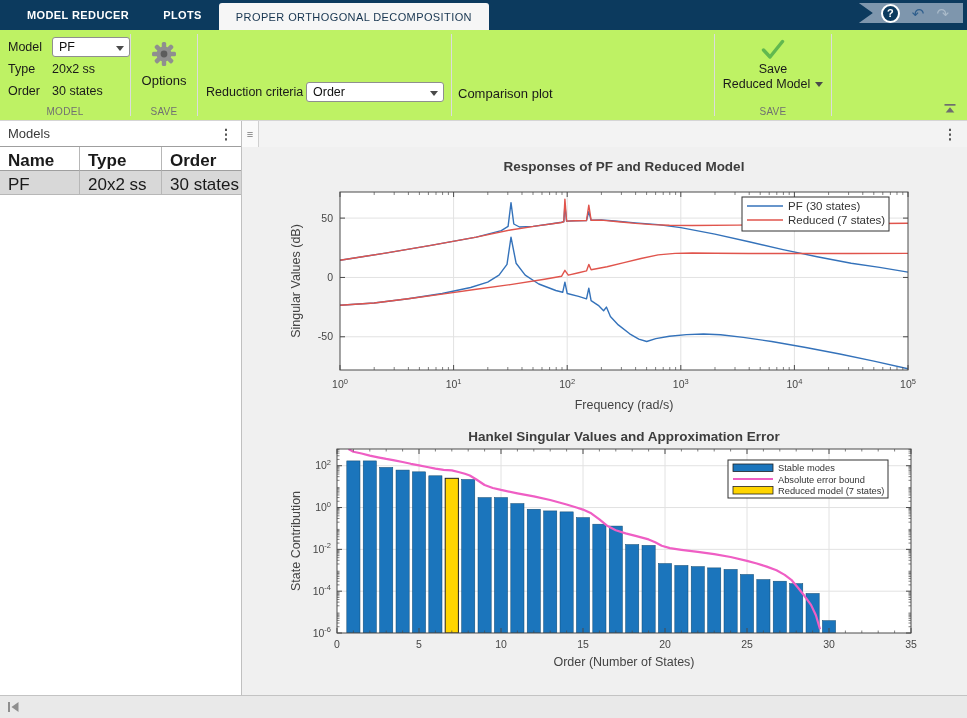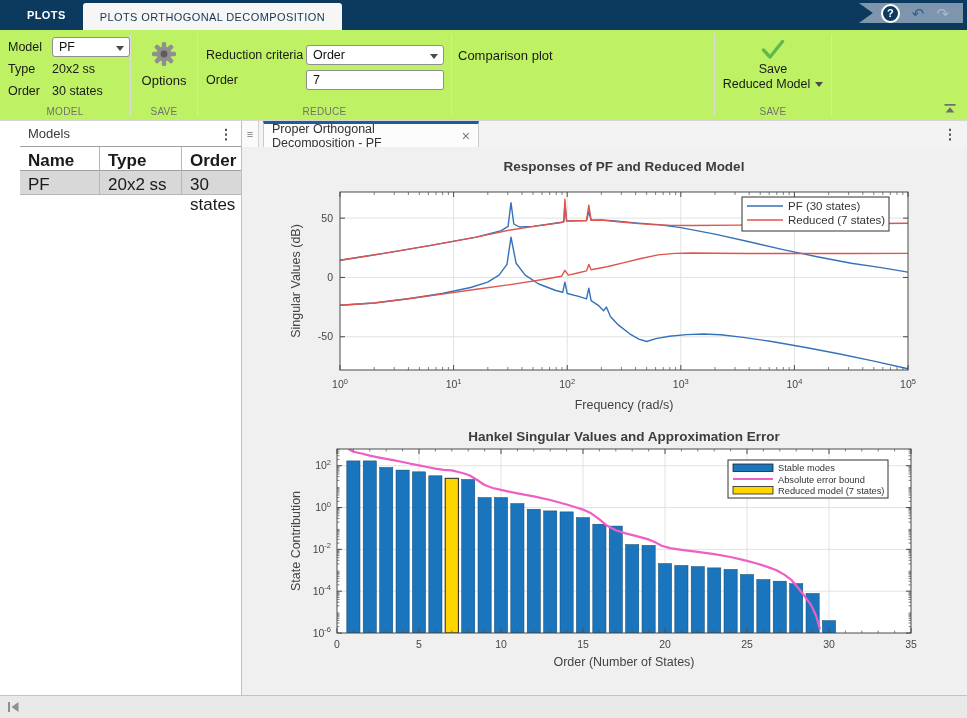--- a/index.html
+++ b/index.html
@@ -27,38 +27,38 @@
   .kvrow{display:flex;align-items:center;height:22px;padding-left:8px;font-size:12.5px;color:#1a1a1a;}
   .kvrow .klabel{width:44px;}
   .dd{height:20px;box-sizing:border-box;background:#fff;border:1px solid #8f8f8f;border-radius:3px;font-size:12.5px;color:#111;
     display:flex;align-items:center;padding:0 20px 0 6px;position:relative;cursor:default;}
   .caret{position:absolute;right:5px;top:8px;width:0;height:0;border-left:4px solid transparent;border-right:4px solid transparent;border-top:5px solid #4a4a4a;}
   .dd-model{width:78px;}
   .sec-setup{width:66px;padding-top:9px;align-items:center;}
   .gear-wrap{height:30px;display:flex;align-items:center;justify-content:center;}
   .options-label{font-size:13px;color:#1a1a1a;margin-top:4px;}
   .sec-reduce{width:253px;padding-top:14px;}
-  .formrow{display:flex;align-items:center;height:22px;margin-bottom:3px;}
+  .formrow{display:flex;align-items:center;height:22px;margin-bottom:3px;margin-top:38px;}
   .formrow .flabel{width:100px;padding-left:8px;font-size:12.5px;color:#1a1a1a;}
   .dd-reduce{width:138px;}
   .order-input{width:138px;height:20px;box-sizing:border-box;border:1px solid #8f8f8f;border-radius:2px;background:#fff;
     font-family:"Liberation Sans",sans-serif;font-size:12.5px;color:#111;padding:0 6px;}
   .sec-visualize{width:262px;padding-top:14px;}
   .formrow .vlabel{width:100px;padding-left:6px;font-size:13px;color:#1a1a1a;}
   .dd-comparison{width:157px;}
   .sec-save{width:116px;padding-top:8px;align-items:center;display:flex;}
   .save-btn{display:flex;flex-direction:column;align-items:center;cursor:default;}
   .save-line{font-size:12.5px;color:#1a1a1a;line-height:15px;text-align:center;}
   .save-line2{display:flex;align-items:center;gap:5px;}
   .caret-inline{width:0;height:0;border-left:4px solid transparent;border-right:4px solid transparent;border-top:5px solid #4a4a4a;display:inline-block;}
   .sec-fill{flex:1;position:relative;}
   .collapse-ribbon{position:absolute;right:10px;bottom:6px;}
   
   .main{position:absolute;top:121px;left:0;right:0;bottom:23px;display:flex;background:#f0f0f0;}
-  .leftpanel{width:242px;background:#fff;border-right:1px solid #c0c0c0;display:flex;flex-direction:column;box-sizing:border-box;padding-left:20px;}
+  .leftpanel{width:242px;background:#fff;border-right:1px solid #c0c0c0;display:flex;flex-direction:column;box-sizing:border-box;}
   .panelhdr{height:25px;display:flex;align-items:center;padding:0 8px;font-size:13px;color:#3a3a3a;flex:0 0 auto;}
   .kebab{margin-left:auto;color:#555;font-size:14px;font-weight:bold;cursor:default;line-height:1;}
   .mtable{border-top:1px solid #9f9f9f;border-bottom:1px solid #b7b7b7;flex:0 0 auto;}
   .trow{display:grid;grid-template-columns:80px 82px 1fr;}
   .tcell{font-size:17px;color:#1a1a1a;padding:4px 0 4px 8px;border-right:1px solid #b7b7b7;height:15px;}
   .tcell:last-child{border-right:none;}
   .thead .tcell{font-weight:bold;border-bottom:1px solid #9f9f9f;background:#fff;}
   .tdata .tcell{background:#d8d8d8;}
   .right{flex:1;display:flex;flex-direction:column;min-width:0;}
   .tabbar{height:26px;display:flex;align-items:stretch;background:#f3f3f3;flex:0 0 auto;}
@@ -72,22 +72,23 @@
   #charts-svg{position:absolute;left:0;top:0;}
   
   .statusbar{position:absolute;bottom:0;left:0;right:0;height:23px;background:#e9e9e9;border-top:1px solid #c3c3c3;
     display:flex;align-items:center;padding:0 7px;box-sizing:border-box;}
 </style>
 </head>
 <body>
 
 <div class="topbar">
   <div style="width:10px"></div>
+  <div class="top-tab">MODEL REDUCER</div>
   <div class="top-tab">PLOTS</div>
-  <div class="top-tab active">PLOTS ORTHOGONAL DECOMPOSITION</div>
+  <div class="top-tab active">PROPER ORTHOGONAL DECOMPOSITION</div>
   <div class="quickbar">
     <span class="help-badge">?</span>
     <span class="undo-glyph">↶</span>
     <span class="redo-glyph">↷</span>
   </div>
 </div>
 
 <div class="ribbon">
 
   <div class="rsec sec-model">
@@ -197,24 +198,20 @@
         <div class="tcell">20x2 ss</div>
         <div class="tcell">30 states</div>
       </div>
     </div>
   </div>
 
   <div class="right">
     <div class="tabbar">
       <div class="tabstrip">
         <span>≡</span>
-      </div>
-      <div class="doctab">
-        <span>Proper Orthogonal Decomposition - PF</span>
-        <span class="closex">×</span>
       </div>
       <div class="tab-kebab">
         <span>⋮</span>
       </div>
     </div>
     <div class="doccontent">
       <svg id="charts-svg" width="724" height="548" viewBox="0 0 724 548">
           <g>
             <rect x="98" y="45" width="568" height="178" fill="#fff"></rect>
             <line x1="211.60000000000002" y1="45" x2="211.60000000000002" y2="223" stroke="#e2e2e2" stroke-width="1"></line>

